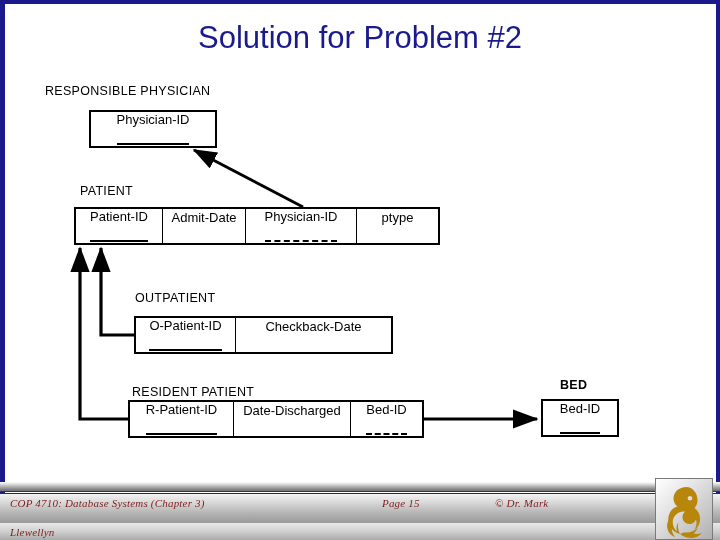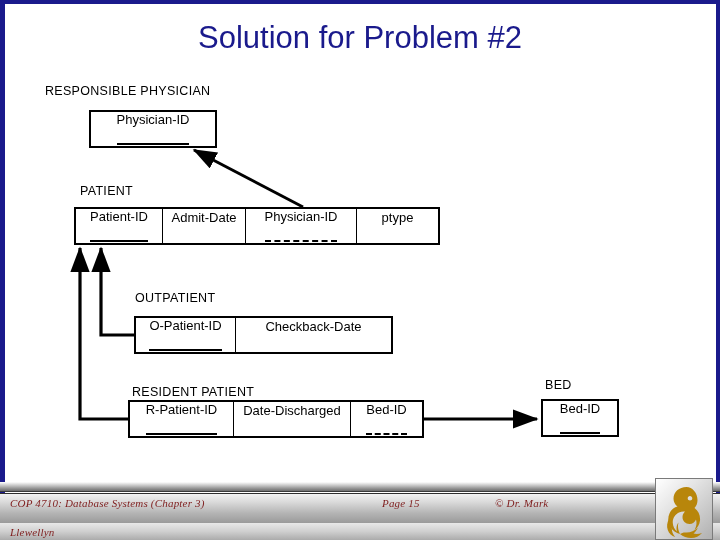--- a/index.html
+++ b/index.html
@@ -192,21 +192,21 @@
       <span class="attr pk">R-Patient-ID</span>
     </div>
     <div class="rel-cell" style="width:117px;">
       <span class="attr">Date-Discharged</span>
     </div>
     <div class="rel-cell" style="width:71px;">
       <span class="attr fk">Bed-ID</span>
     </div>
   </div>
 
-  <div class="ent-label" style="left:545px; top:378px;">BED</div>
+  <div class="ent-label" style="left:560px; top:378px;font-weight:bold;">BED</div>
 
   <div class="rel-table" style="left:541px; top:399px; width:78px; height:38px;">
     <div class="rel-cell" style="width:100%;">
       <span class="attr pk">Bed-ID</span>
     </div>
   </div>
 
   <svg class="overlay" viewBox="0 0 720 540">
     <defs>
       <marker id="arrowhead" markerWidth="9" markerHeight="9" refX="7.5" refY="3" orient="auto" markerUnits="strokeWidth">

